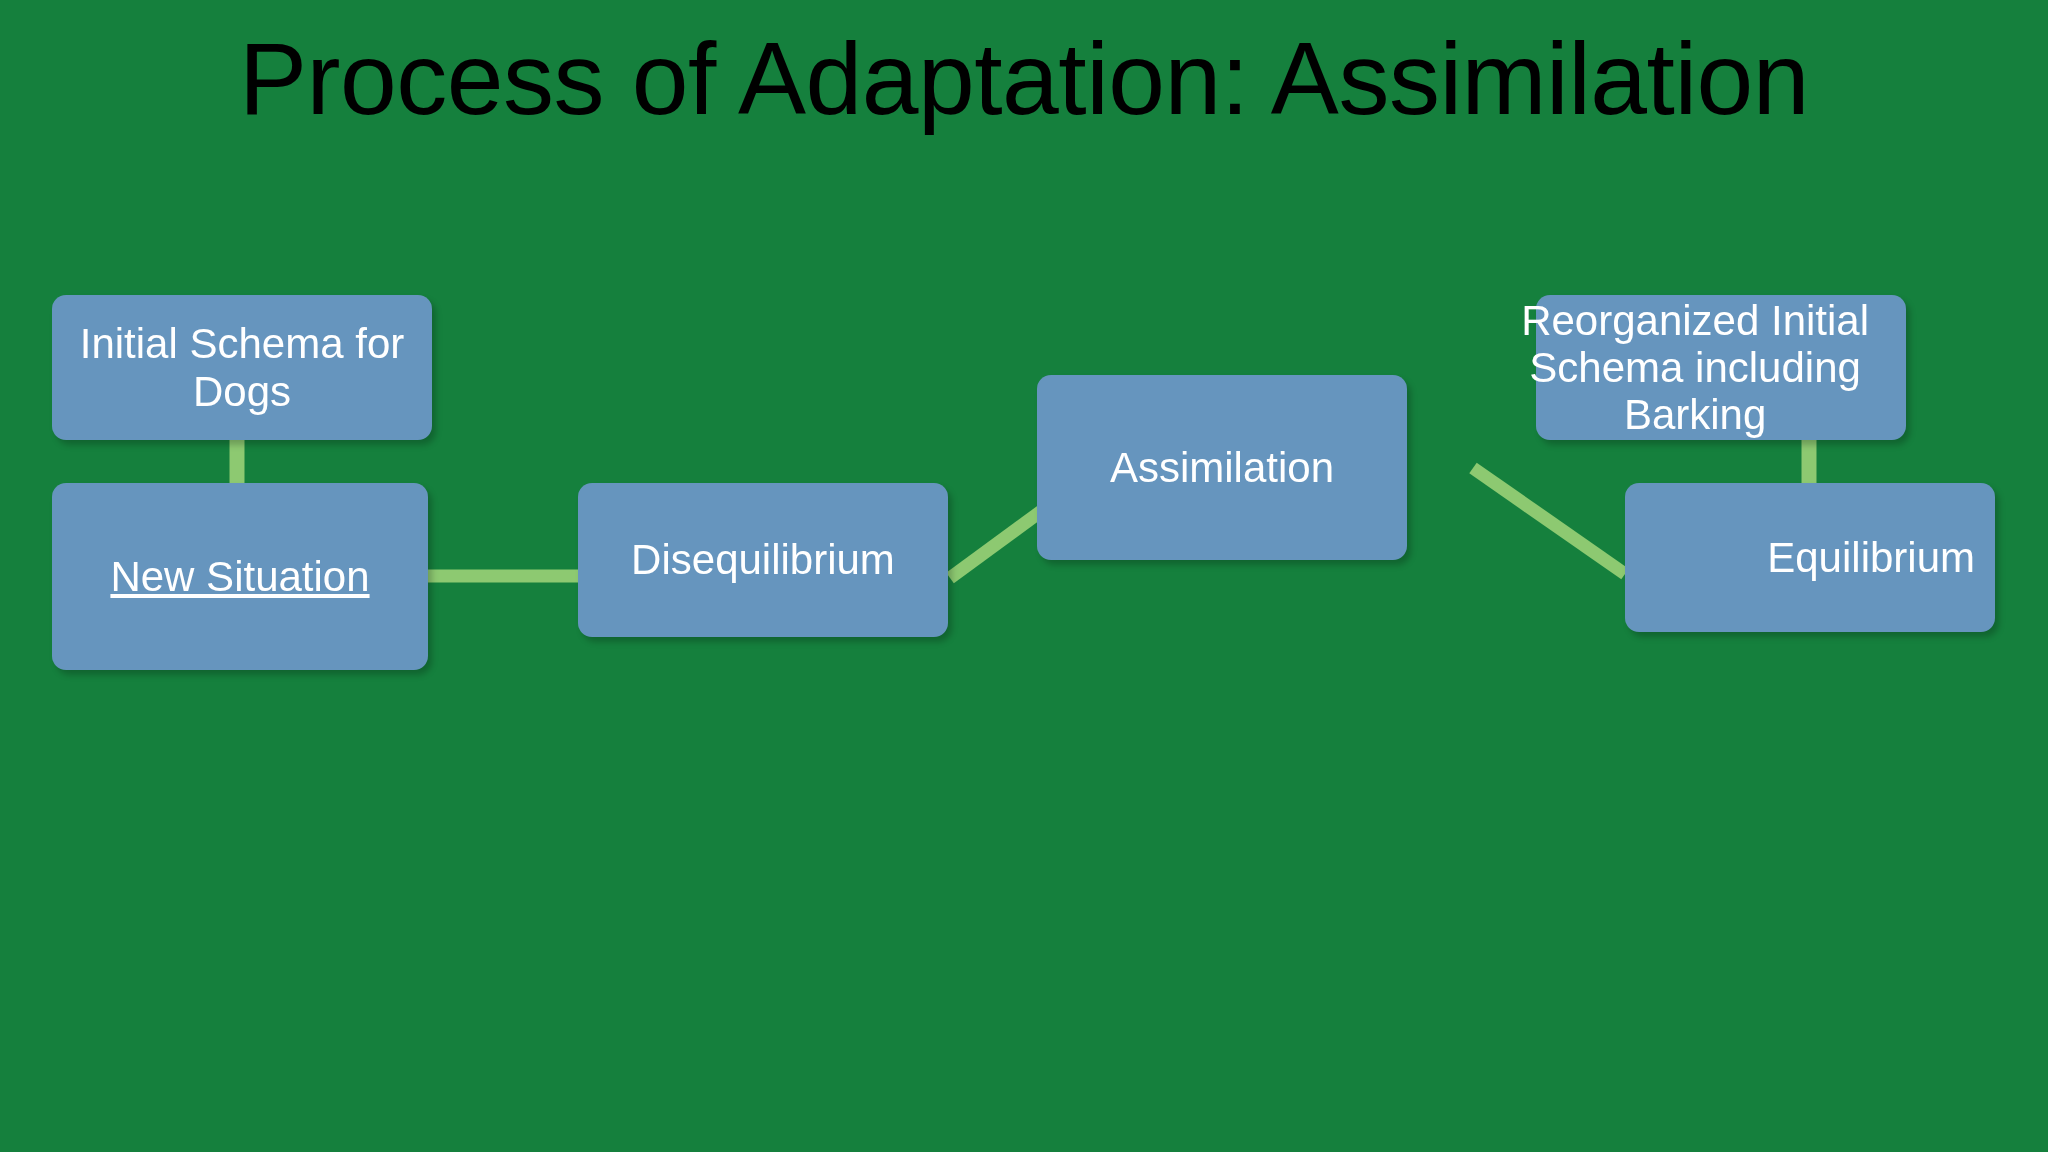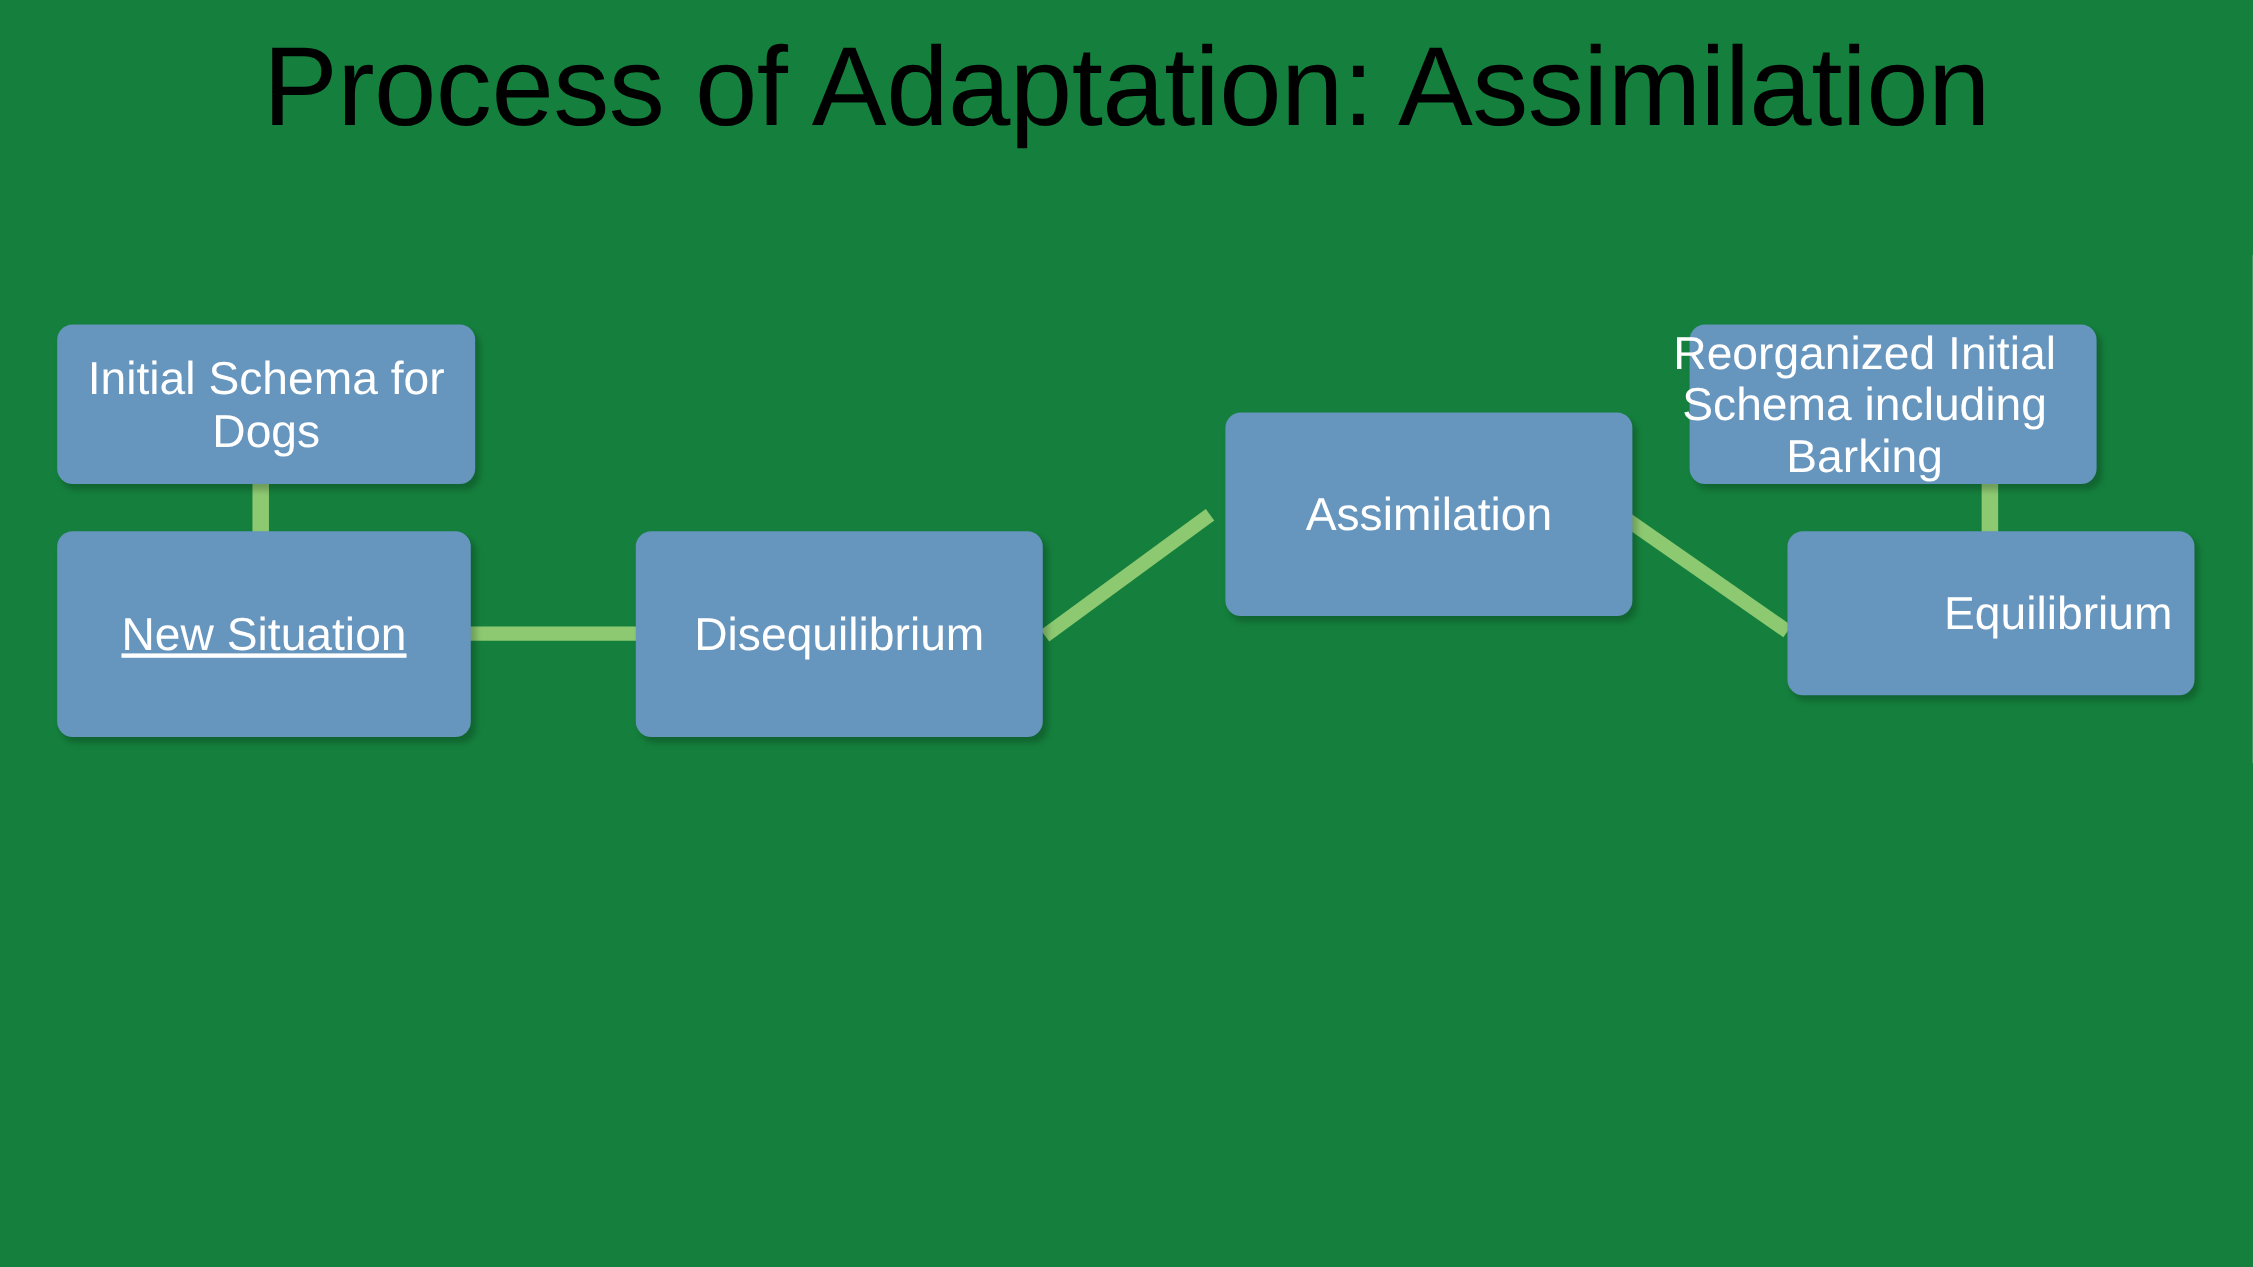--- a/index.html
+++ b/index.html
@@ -71,22 +71,22 @@
   }
   .node.overflow .label {
     width: 128%;
     margin-left: -14%;
     padding: 0;
   }
 
   
   #node-initial-schema   { left: 52px;   top: 295px; width: 380px; height: 145px; }
   #node-new-situation    { left: 52px;   top: 483px; width: 376px; height: 187px; text-decoration: underline; }
-  #node-disequilibrium   { left: 578px;  top: 483px; width: 370px; height: 187px; }
-  #node-assimilation     { left: 1114px; top: 375px; width: 370px; height: 185px; }
+  #node-disequilibrium   { left: 578px;  top: 483px; width: 370px; height: 154px; }
+  #node-assimilation     { left: 1037px; top: 375px; width: 370px; height: 185px; }
   #node-reorganized      { left: 1536px; top: 295px; width: 370px; height: 145px; }
   #node-equilibrium      { left: 1625px; top: 483px; width: 370px; height: 149px; text-align: right; }
 </style>
 </head>
 <body>
 
 <div id="slide">
 
   <div id="slide-title">Process of Adaptation: Assimilation</div>
 

